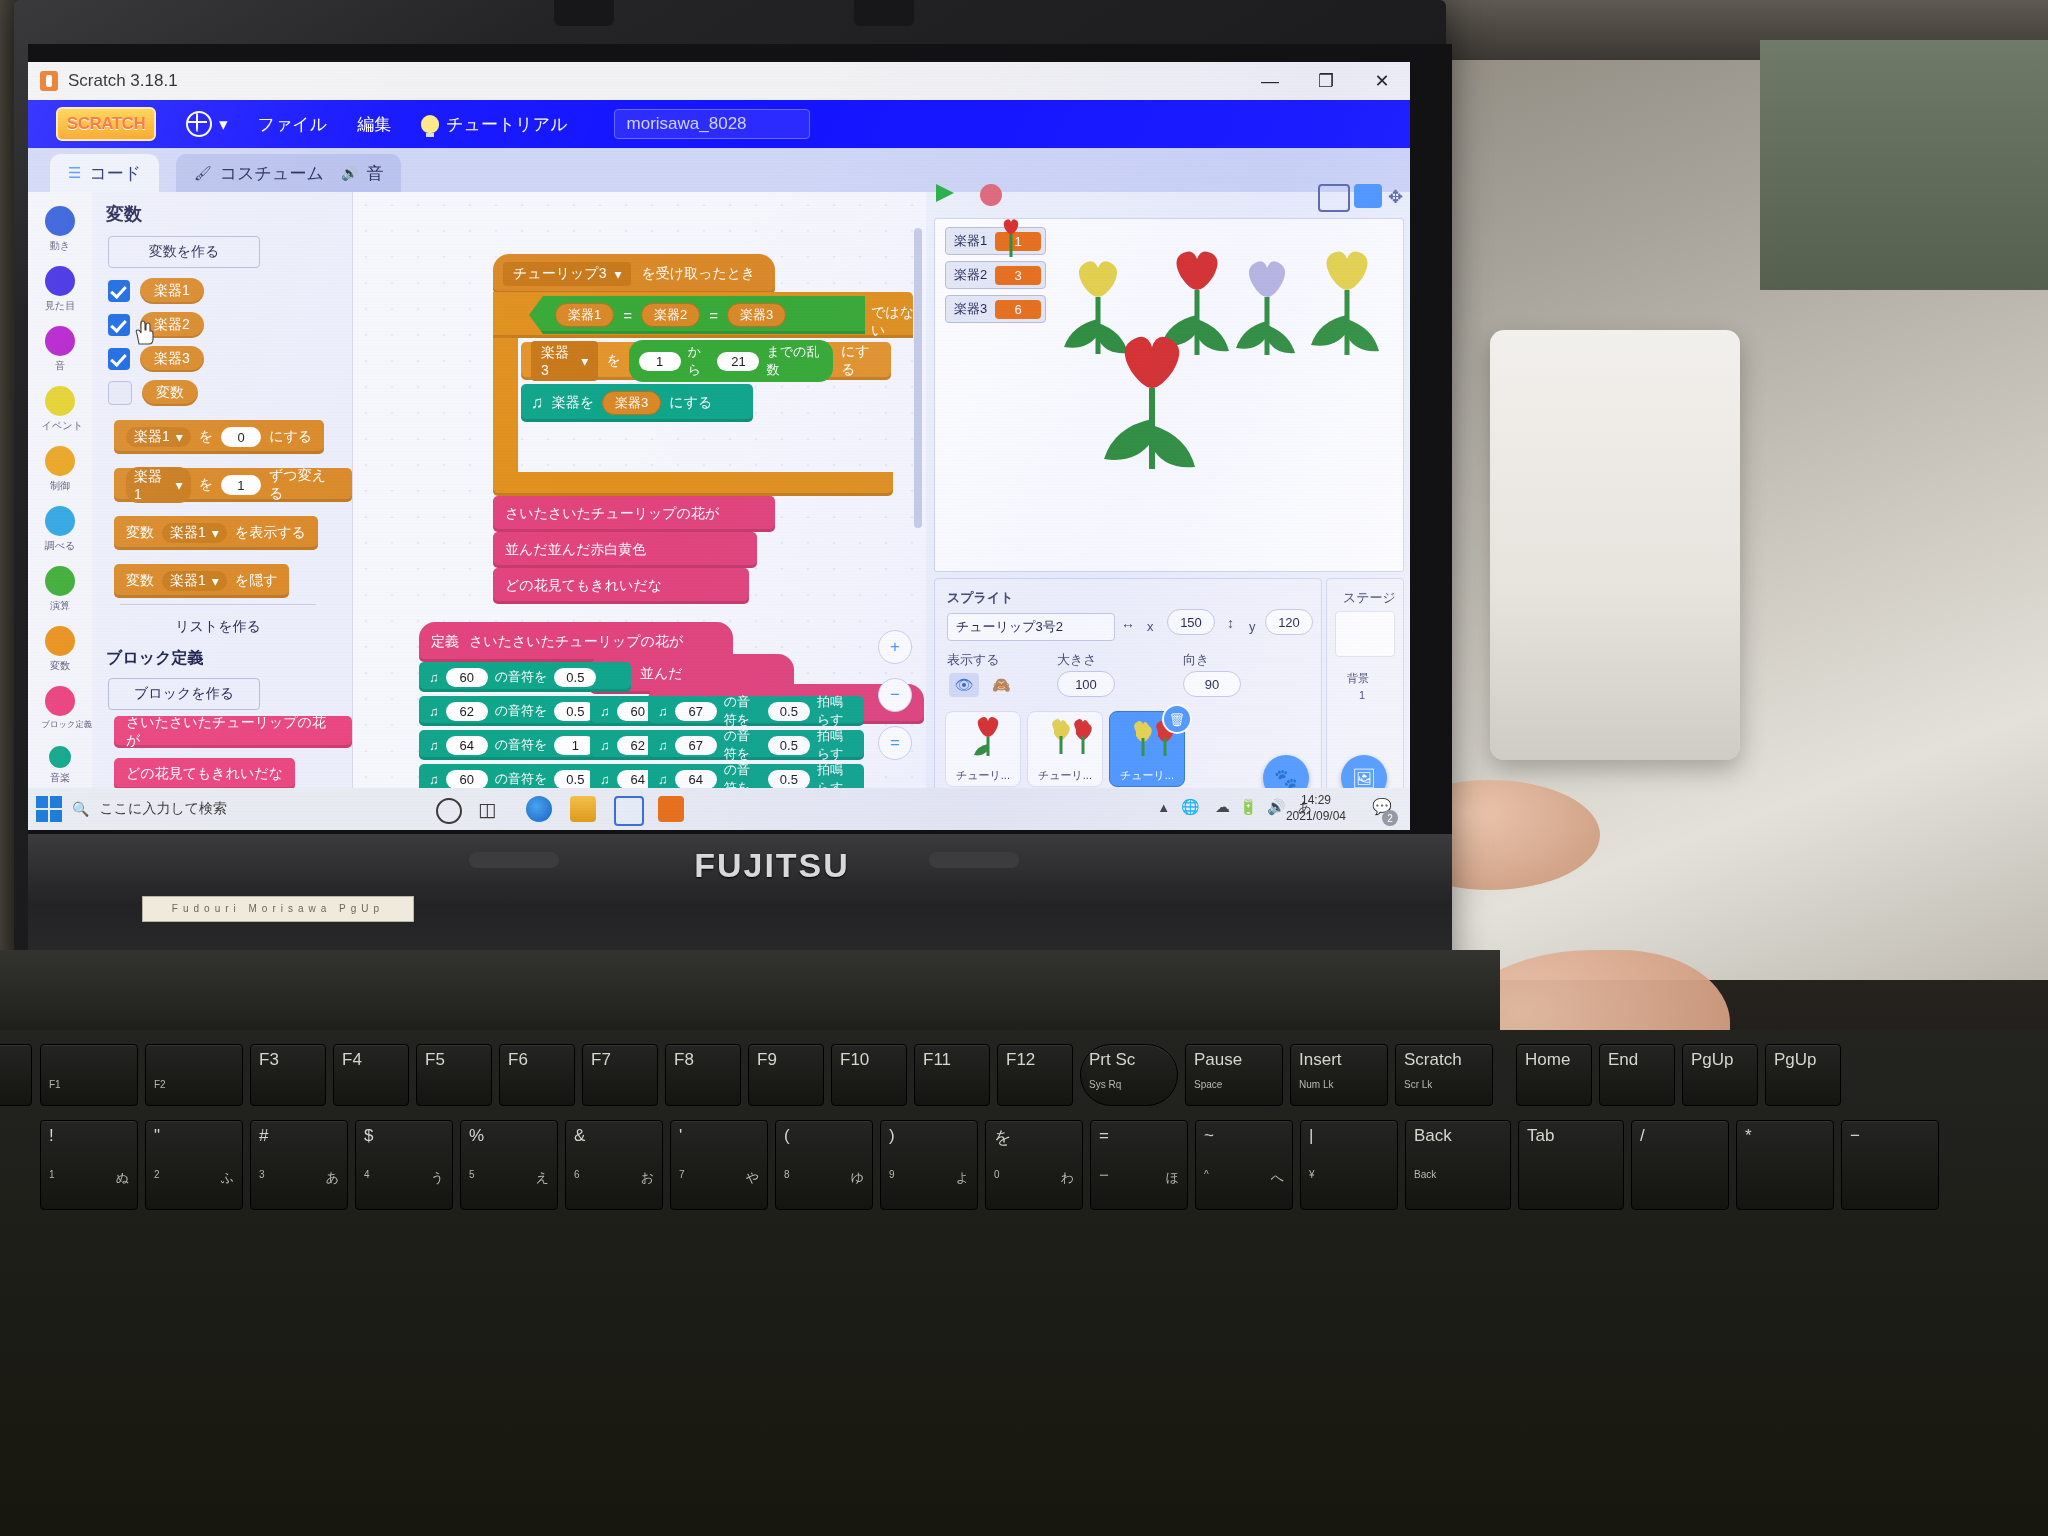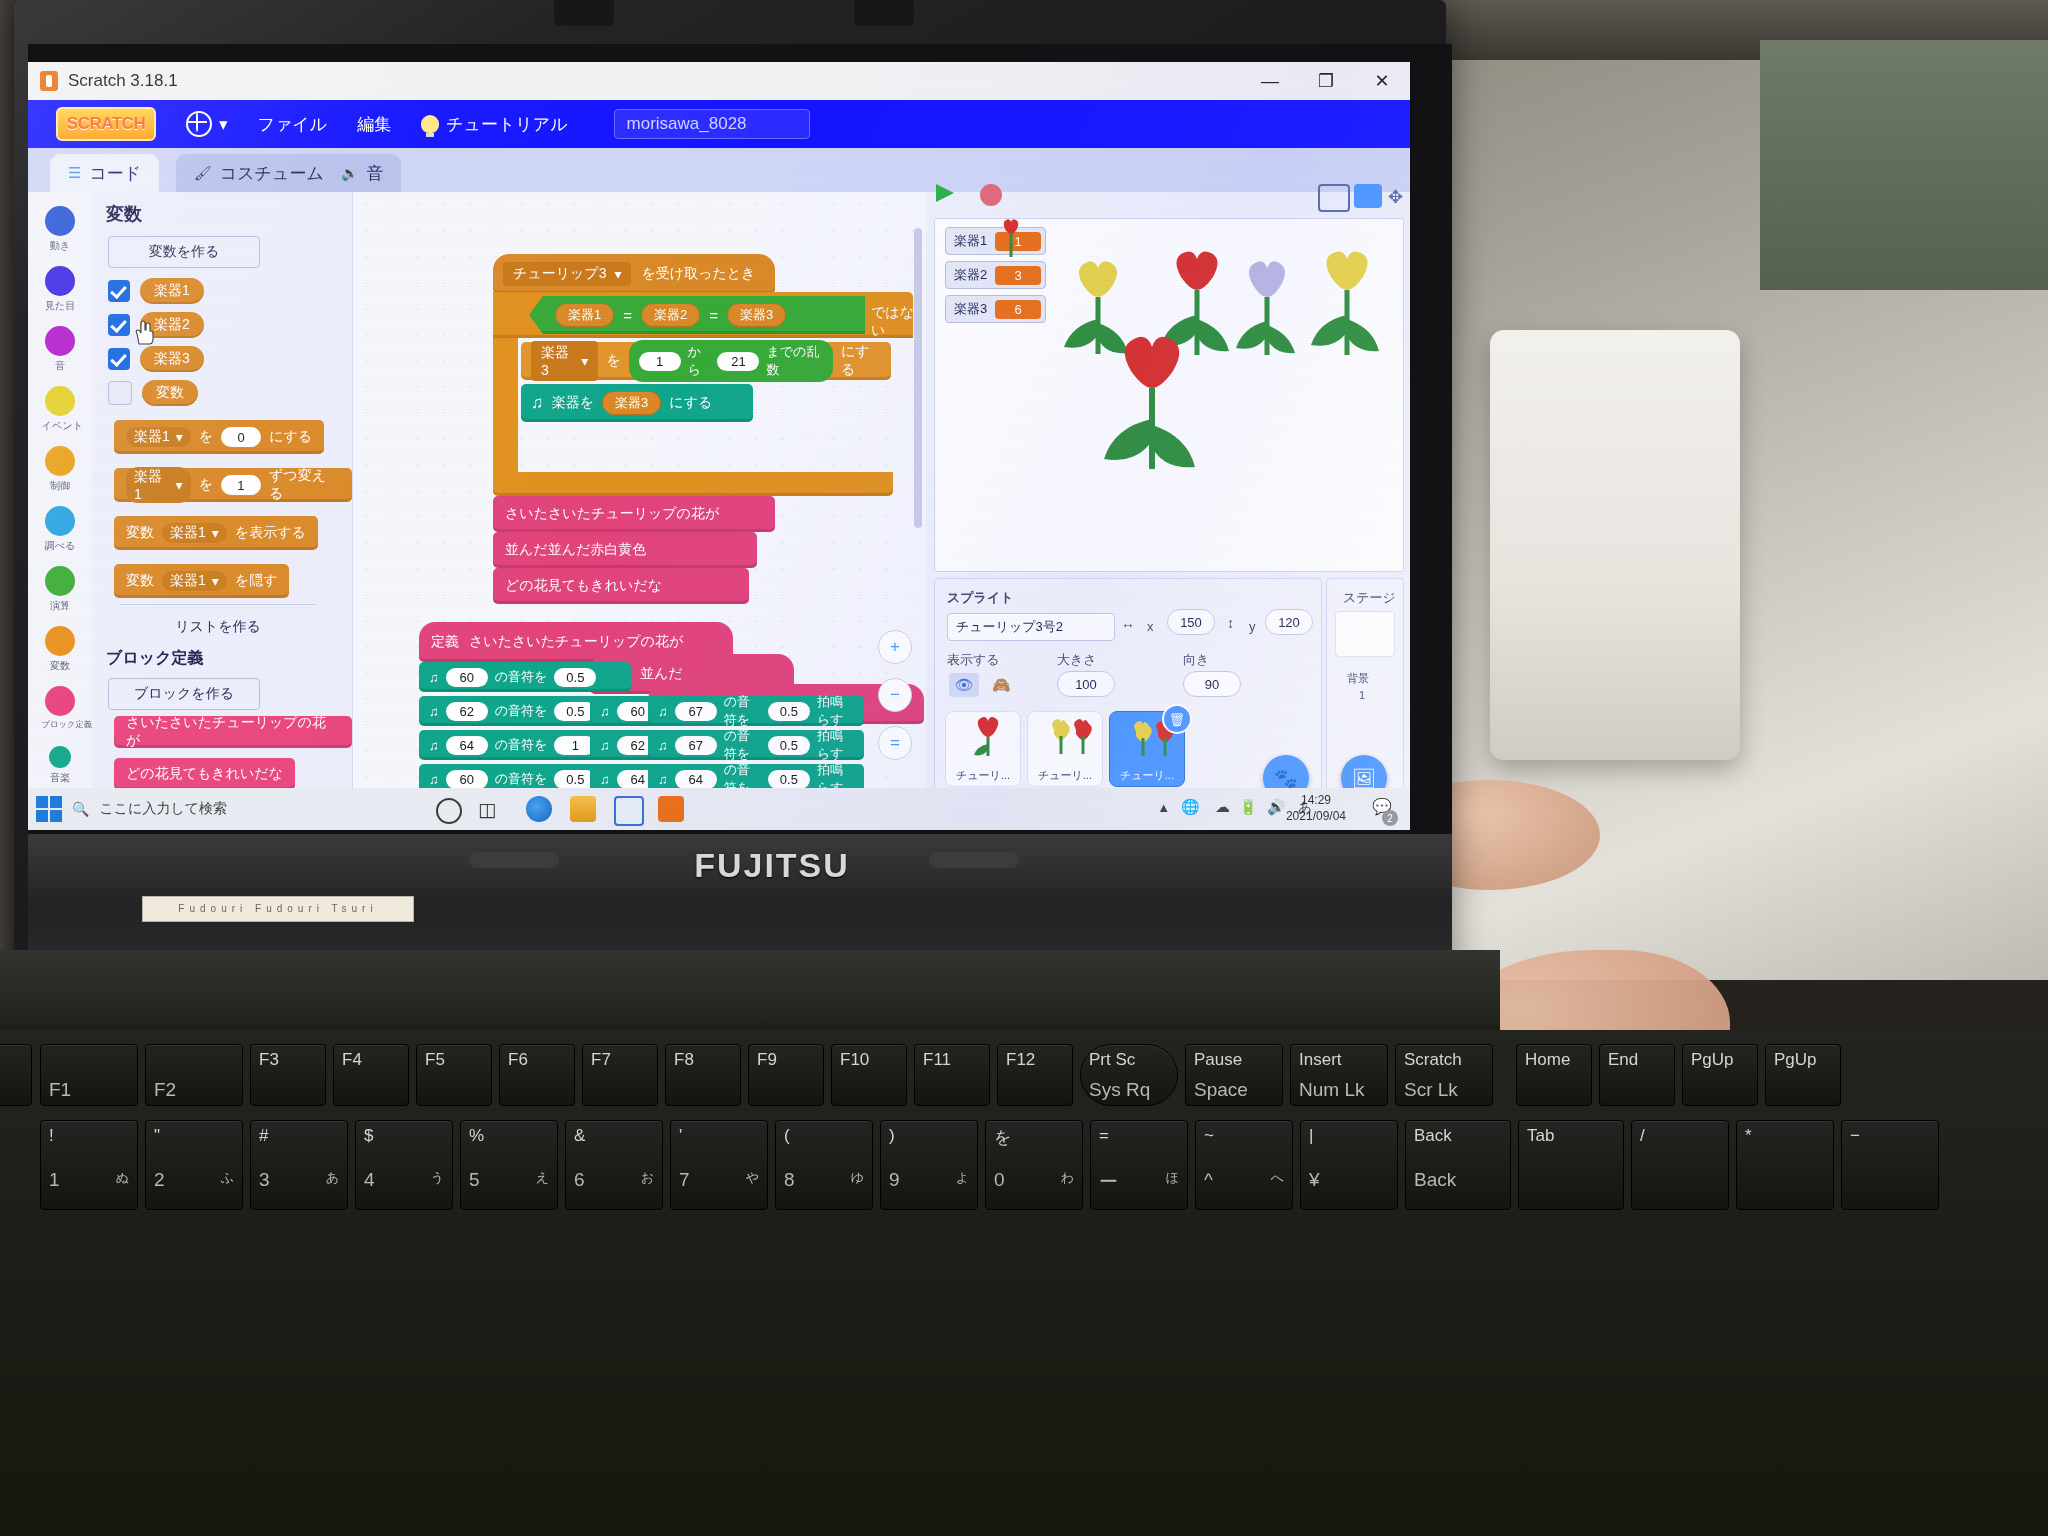--- a/index.html
+++ b/index.html
@@ -36,21 +36,21 @@
   .base{position:absolute;left:0px;top:950px;width:1500px;height:110px;
      background:linear-gradient(180deg,#33332f 0%,#23231f 60%,#15150f 100%);border-radius:0 0 10px 10px;}
 
   
   .kb{position:absolute;left:0;top:1030px;width:2048px;height:506px;
      background:linear-gradient(180deg,#232320 0%,#17170f 100%);}
   .krow{position:absolute;left:0;display:flex;}
   .key{position:relative;background:linear-gradient(180deg,#242422,#141410);border:1px solid #000;
      border-radius:4px;color:#cdcdc6;box-shadow:inset 0 1px 0 rgba(255,255,255,.07);}
   .key .kt{position:absolute;left:8px;top:5px;font-size:17px;color:#d6d6cf;}
-  .key .kt2{position:absolute;left:8px;top:34px;font-size:19px;color:#b9b9b2;}
+  .key .kt2{position:absolute;left:8px;top:34px;font-size:10px;color:#b9b9b2;}
   .key .kt-r{position:absolute;right:8px;top:5px;font-size:13px;color:#b9b9b2;}
   .key.fn{width:74px;height:60px;}
   .key.fnw{width:96px;height:60px;}
 
   
   .screen{position:absolute;left:28px;top:62px;width:1382px;height:768px;background:#ffffff;overflow:hidden;
      filter:saturate(1.02) contrast(1.0);}
   .glare{position:absolute;inset:0;pointer-events:none;
      background:linear-gradient(115deg,rgba(255,255,255,.16) 0%,rgba(255,255,255,.03) 22%,rgba(255,255,255,0) 45%,rgba(120,130,255,.07) 75%,rgba(255,255,255,.10) 100%);}
   .scanlines{position:absolute;inset:0;pointer-events:none;opacity:.25;
@@ -178,21 +178,21 @@
 
   <div class="lid">
     <div class="cam-strip"></div>
     <div class="cam-strip2"></div>
     <div class="bezel"></div>
     <div class="chin"></div>
     <div class="hinge"></div>
     <div class="hinge2"></div>
     <div class="brand">FUJITSU</div>
     <div class="sticker">
-      <span>Fudouri Fudouri Tsuri</span>
+      <span>Fudouri Morisawa PgUp</span>
     </div>
   </div>
   <div class="base">
     
   </div>
 
   <div class="screen">
 
     <div class="titlebar">
       <div class="tb-icon"></div>

